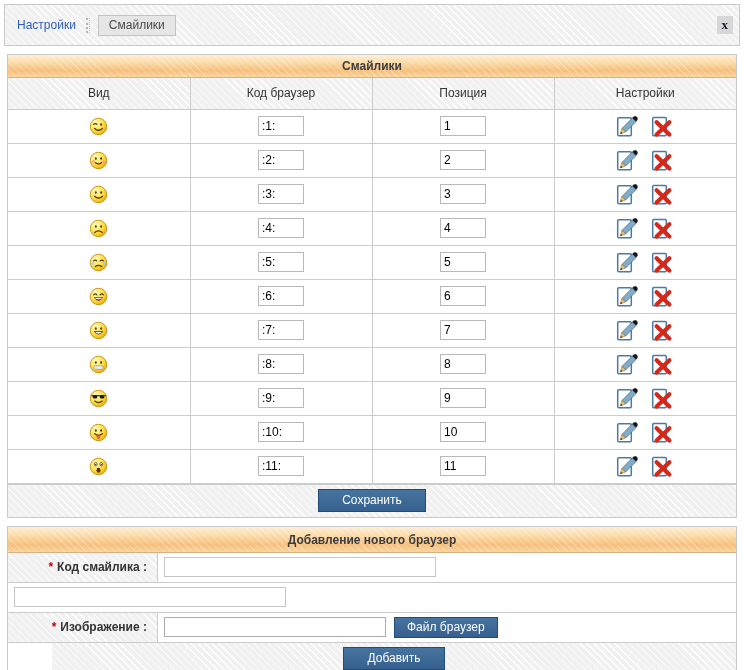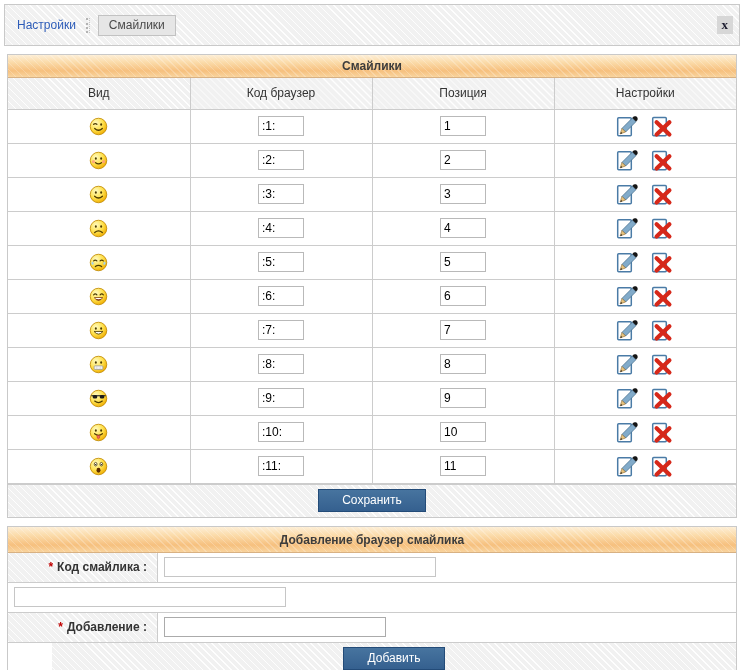--- a/index.html
+++ b/index.html
@@ -390,45 +390,46 @@
     </td>
   </tr>
         </tbody>
     </table>
     <div class="panel-footer striped">
       <button class="btn">Сохранить</button>
     </div>
   </div>
 
   <div class="panel form-panel">
-    <div class="panel-header">Добавление браузер смайлика</div>
+    <div class="panel-header">Добавление нового браузер</div>
     <div id="form-rows">
         <div class="form-row">
     <div class="form-label striped">
       <span class="req">*</span>
       <span class="lbl-text">Код смайлика :</span>
     </div>
     <div class="form-input">
       <input type="text" class="input-wide" value="" style="">
 
     </div>
   </div>
         <div class="form-row">
     <div class="form-input">
       <input type="text" class="input-wide" value="" style="">
 
     </div>
   </div>
         <div class="form-row">
     <div class="form-label striped">
       <span class="req">*</span>
-      <span class="lbl-text">Добавление :</span>
+      <span class="lbl-text">Изображение :</span>
     </div>
     <div class="form-input">
       <input type="text" class="input-wide input-file" value="" style="">
+      <button class="btn browse-btn">Файл браузер</button>
     </div>
   </div>
       </div>
     <div class="form-footer striped">
       <button class="btn">Добавить</button>
     </div>
   </div>
 
 </div>
 

